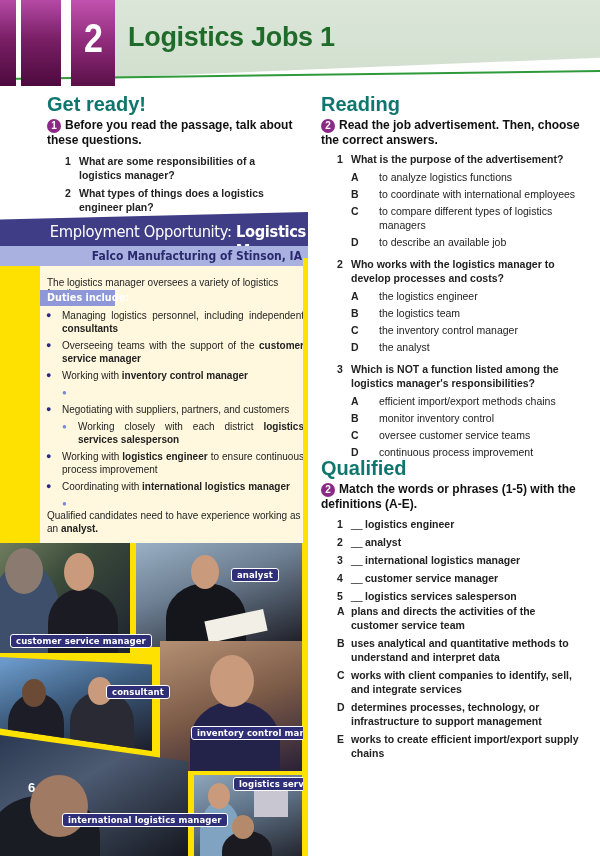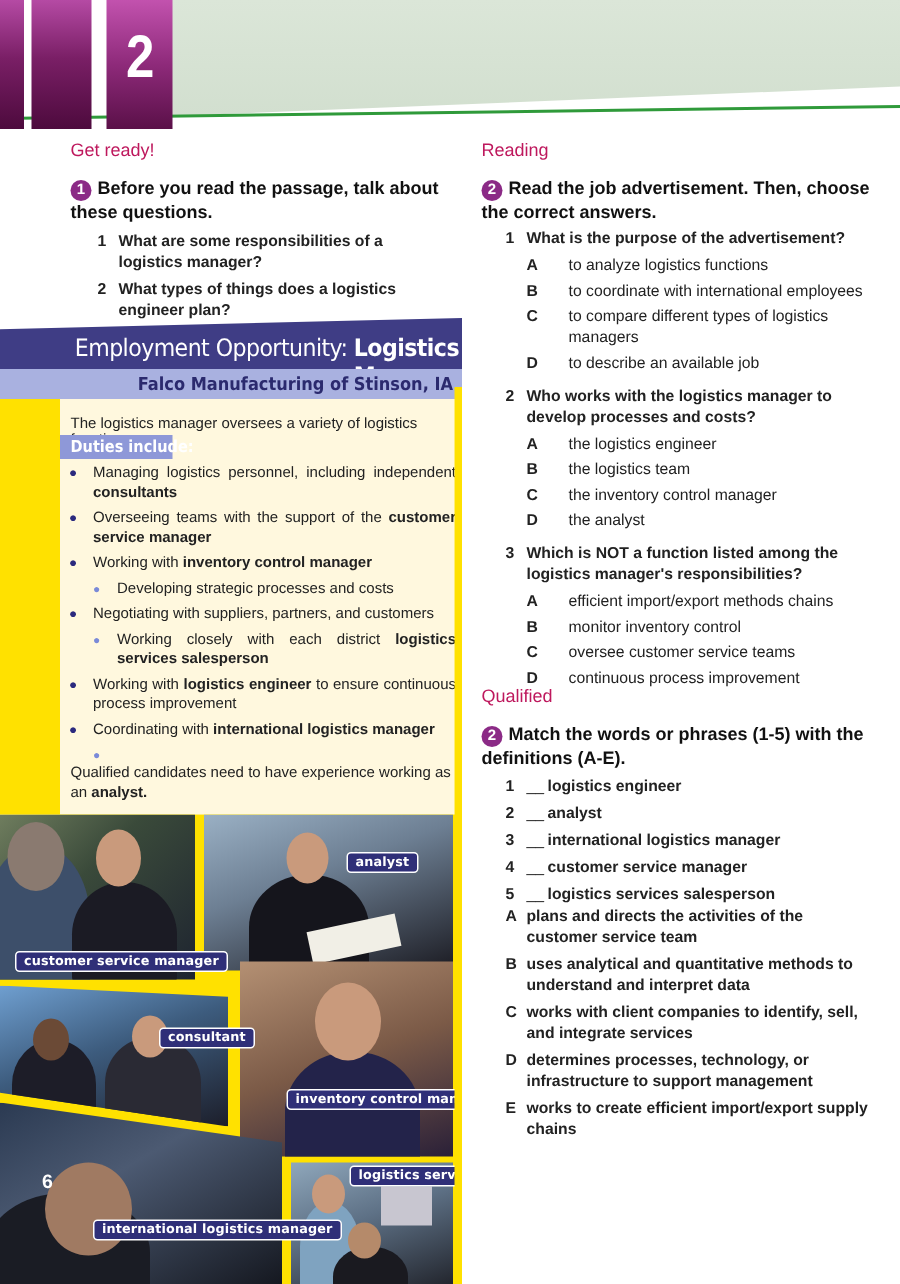--- a/index.html
+++ b/index.html
@@ -29,21 +29,21 @@
     position: absolute; left: 71px; top: 16px; width: 44px; text-align: center;
     font-family: "Liberation Sans", sans-serif; font-weight: bold; font-size: 40px; color: #ffffff;
     transform: scaleX(0.85); letter-spacing: -1px;
   }
   .unit-title {
     position: absolute; left: 128px; top: 22px;
     font-weight: bold; font-size: 27px; color: #1f6b2a; letter-spacing: -0.3px;
   }
 
   
-  .section-heading { position: absolute; font-size: 12px; font-weight: normal; color: #be185d; }
+  .section-heading { position: absolute; font-size: 20px; font-weight: bold; color: #0f766e; }
   .task { position: absolute; font-weight: bold; font-size: 12px; line-height: 15px; color: #111; }
   .task .num {
     display: inline-block; width: 14px; height: 14px; border-radius: 50%;
     background: #8b2a86; color: #fff; font-size: 10px; line-height: 14px; text-align: center;
     margin-right: 4px; vertical-align: 0px;
   }
   .task .txt { display: inline; }
 
   .q-list { position: absolute; font-size: 10.5px; line-height: 14px; color: #222; }
   .q-item { display: flex; margin-bottom: 4px; }
@@ -115,20 +115,21 @@
 </head>
 <body>
 
 <div class="header">
   <div class="header-band"></div>
   <div class="header-line"></div>
   <div class="stripe s1"></div>
   <div class="stripe s2"></div>
   <div class="stripe s3"></div>
   <div class="unit-number">2</div>
+  <div class="unit-title">Logistics Jobs 1</div>
 </div>
 
 <div class="section-heading" style="left:47px; top:93px;">Get ready!</div>
 <div class="task" style="left:47px; top:118px; width:255px;">
   <span class="num">1</span><span class="txt">Before you read the passage, talk about these questions.</span>
 </div>
 <div class="q-list" style="left:65px; top:154px; width:225px;">
   <div class="q-item">
     <span class="qn">1</span>
     <span class="qt">What are some responsibilities of a logistics manager?</span>
@@ -159,21 +160,20 @@
   <div class="duty">
     <span class="b">●</span>
     <span class="t"><span>Overseeing teams with the support of the </span><b>customer service manager</b><span></span></span>
   </div>
   <div class="duty">
     <span class="b">●</span>
     <span class="t"><span>Working with </span><b>inventory control manager</b><span></span></span>
   </div>
   <div class="duty sub">
     <span class="b">●</span>
-    <span class="t"><span>Developing strategic processes and costs</span><b></b><span></span></span>
   </div>
   <div class="duty">
     <span class="b">●</span>
     <span class="t"><span>Negotiating with suppliers, partners, and customers</span><b></b><span></span></span>
   </div>
   <div class="duty sub">
     <span class="b">●</span>
     <span class="t"><span>Working closely with each district </span><b>logistics services salesperson</b><span></span></span>
   </div>
   <div class="duty">

